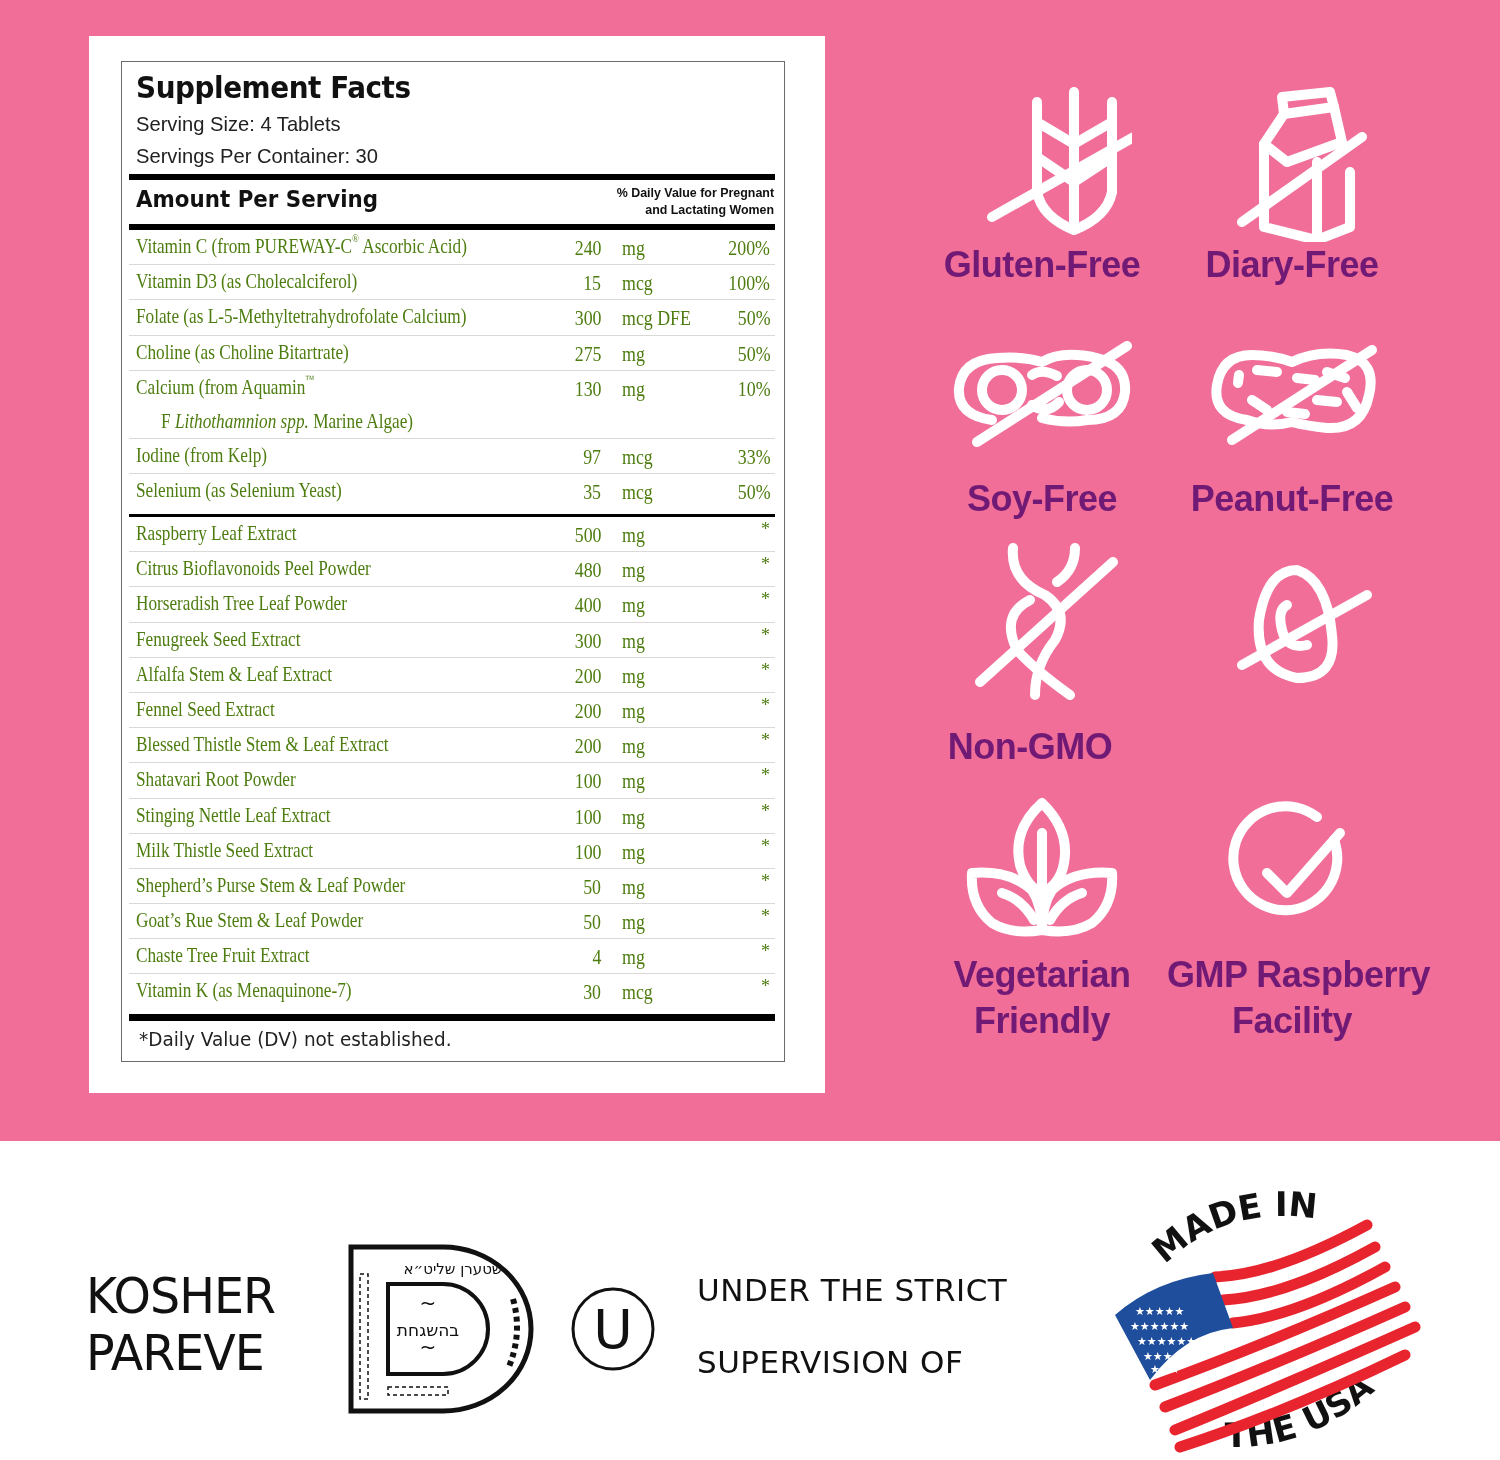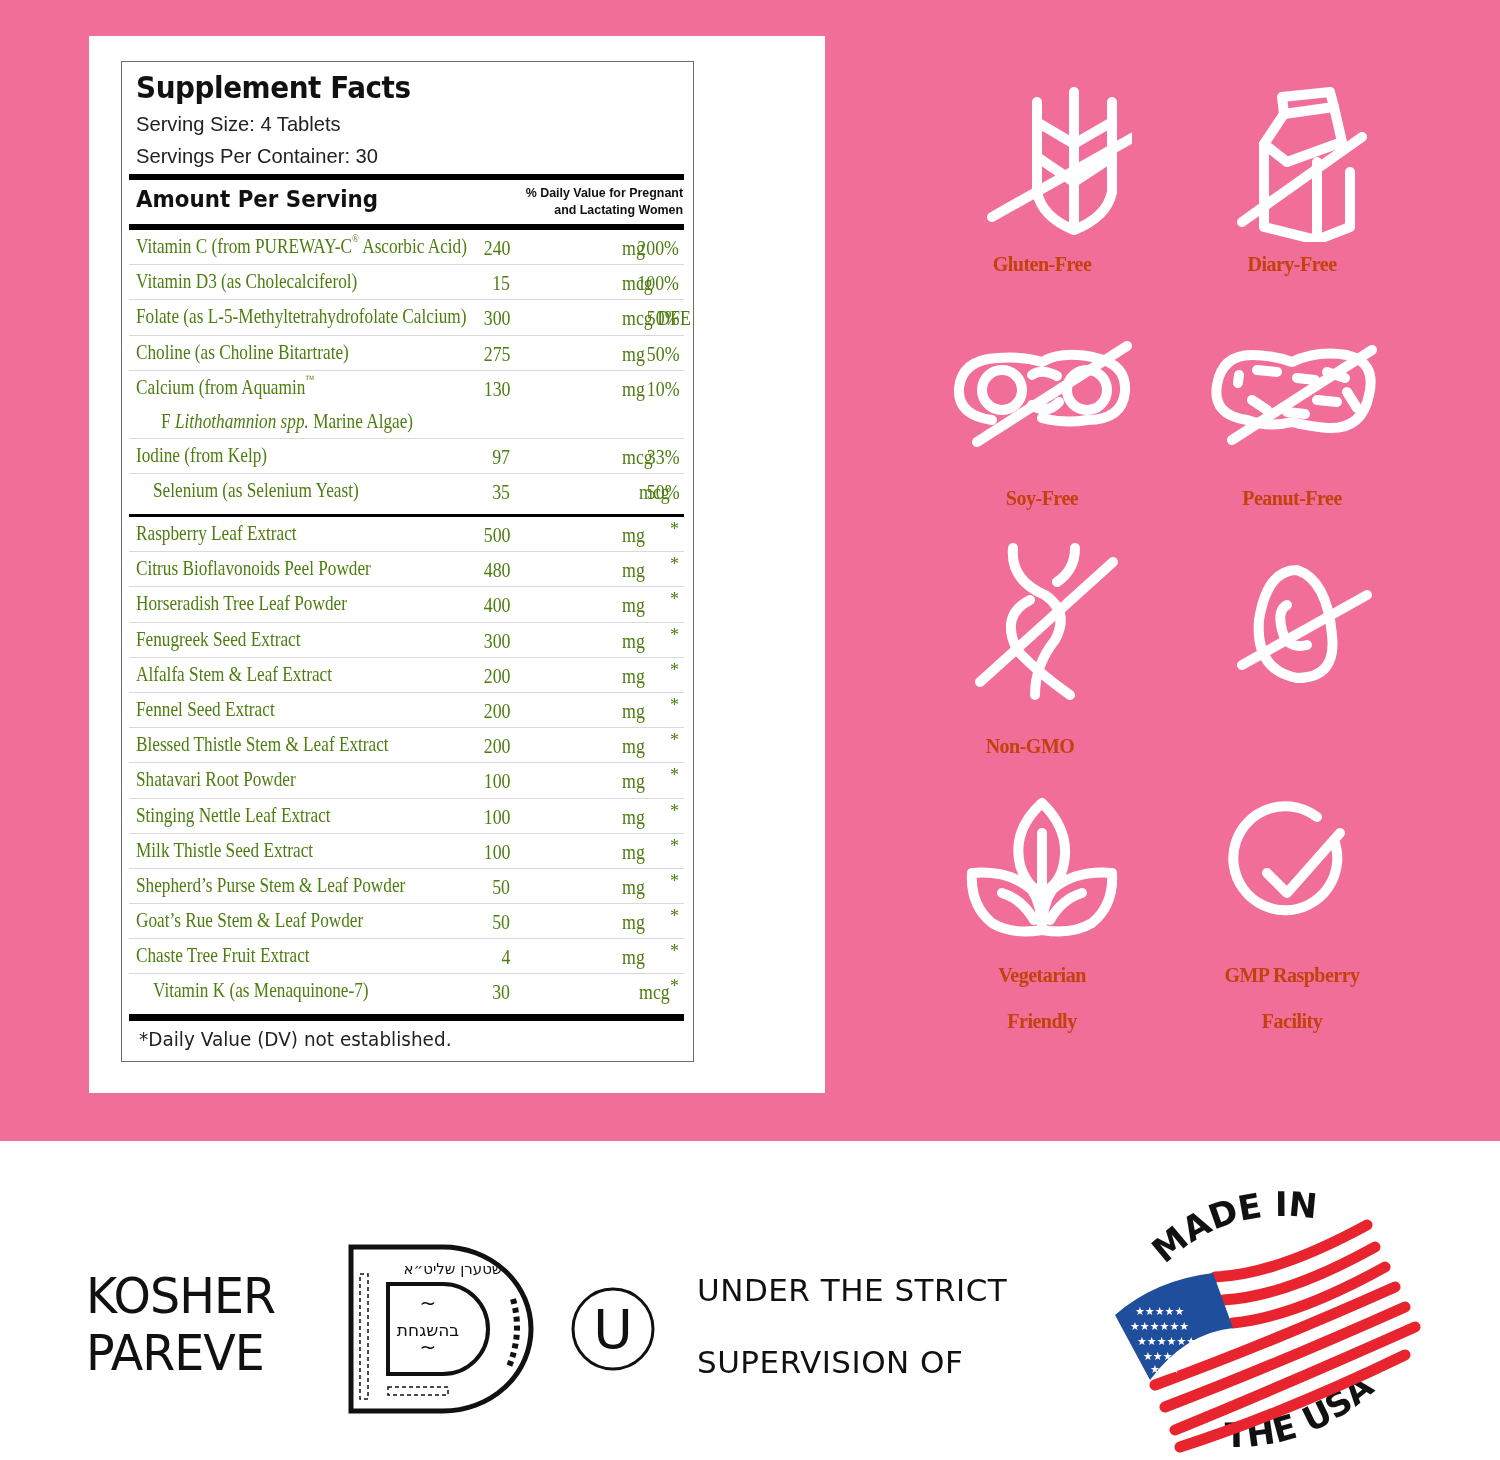--- a/index.html
+++ b/index.html
@@ -2,56 +2,56 @@
 <html><head>
 <meta charset="utf-8">
 <style>
   * { box-sizing: border-box; margin: 0; padding: 0; }
   html, body { width: 1500px; height: 1460px; background: #ffffff; overflow: hidden; }
   body { position: relative; font-family: "Liberation Sans", sans-serif; color: #111; }
 
   .pink-band { position: absolute; left: 0; top: 0; width: 1500px; height: 1141px; background: #F06E98; }
 
   .card { position: absolute; left: 89px; top: 36px; width: 736px; height: 1057px; background: #ffffff; }
-  .facts-box { position: absolute; left: 32px; top: 25px; width: 573px; height: 1001px; border: 1.5px solid #6b6b6b; }
+  .facts-box { position: absolute; left: 32px; top: 25px; width: 664px; height: 1001px; border: 1.5px solid #6b6b6b; }
 
   .facts-title { position: absolute; left: 14px; top: 8px; font-family: "DejaVu Sans", sans-serif; font-weight: bold; font-size: 30px; letter-spacing: -0.5px; color: #111; transform: scaleX(0.93); transform-origin: left; }
   .serving-line { position: absolute; left: 14px; font-family: "Liberation Sans", sans-serif; font-size: 21px; color: #222; transform: scaleX(0.96); transform-origin: left; }
   .serving-size { top: 50px; }
   .serving-count { top: 82px; }
 
   .thick-bar { position: absolute; left: 7px; right: 9px; background: #000; }
   .bar-top { top: 112px; height: 6px; }
   .bar-head { top: 162px; height: 6px; }
   .bar-mid { top: 452px; height: 3px; }
   .bar-bottom { top: 952px; height: 7px; }
 
   .amount-head { position: absolute; left: 14px; top: 124px; font-family: "DejaVu Sans", sans-serif; font-weight: bold; font-size: 23px; color: #111; transform: scaleX(0.93); transform-origin: left; }
   .dv-head { position: absolute; right: 10px; top: 122px; text-align: right; font-family: "Liberation Sans", sans-serif; font-weight: bold; font-size: 13.5px; line-height: 17px; color: #111; transform: scaleX(0.92); transform-origin: right; }
 
   .rows { position: absolute; left: 7px; right: 9px; }
   .rows-vit { top: 168px; }
   .rows-herb { top: 455px; }
   .row { position: relative; height: 35.2px; border-bottom: 1px solid #d9d9d9; font-family: Liberation Serif, serif; font-size: 21px; color: #4d7c0f; }
-  .row:last-child { border-bottom: none; margin-left: 17px; }
+  .row:last-child { border-bottom: none; }
   .row.tall { height: 68px; }
   .row .name { position: absolute; left: 7px; top: 4px; white-space: nowrap; transform: scaleX(0.82); transform-origin: left; }
   .row .sub { position: absolute; left: 32px; top: 38px; white-space: nowrap; transform: scaleX(0.82); transform-origin: left; }
   .row .sub i { font-style: italic; }
   .row .amt { position: absolute; right: 174px; top: 6px; text-align: right; transform: scaleX(0.85); transform-origin: right; }
   .row .unit { position: absolute; left: 493px; top: 6px; white-space: nowrap; transform: scaleX(0.85); transform-origin: left; }
   .row .pct { position: absolute; right: 5px; top: 6px; text-align: right; transform: scaleX(0.85); transform-origin: right; }
   .row .star { position: absolute; right: 5px; top: 2px; font-size: 18px; }
   sup { font-size: 11px; vertical-align: top; position: relative; top: -2px; }
 
   .footnote { position: absolute; left: 17px; top: 966px; font-family: "DejaVu Sans", sans-serif; font-size: 19px; color: #222; transform: scaleX(0.97); transform-origin: left; }
 
   .badge { position: absolute; width: 250px; text-align: center; color: #fff; }
   .badge svg { display: block; margin: 0 auto; }
-  .badge-label { font-family: Liberation Serif, serif; font-weight: bold; font-size: 20px; line-height: 45px; letter-spacing: -0.5px; color: #c2410c; white-space: nowrap; }
+  .badge-label { font-family: Liberation Sans, sans-serif; font-weight: bold; font-size: 36px; line-height: 45px; letter-spacing: -0.5px; color: #701a75; white-space: nowrap; }
 
   .kosher-text { position: absolute; left: 86px; top: 1268px; font-family: "DejaVu Sans", sans-serif; font-size: 50px; line-height: 57px; color: #111; letter-spacing: -1px; transform: scaleX(0.95); transform-origin: left; }
   .supervision { position: absolute; left: 697px; top: 1236px; font-family: "DejaVu Sans", sans-serif; font-size: 31px; line-height: 36px; color: #111; letter-spacing: 0.5px; white-space: pre-line; }
 </style>
 </head>
 <body>
 
 <div class="pink-band"></div>
 
 <div class="card">

